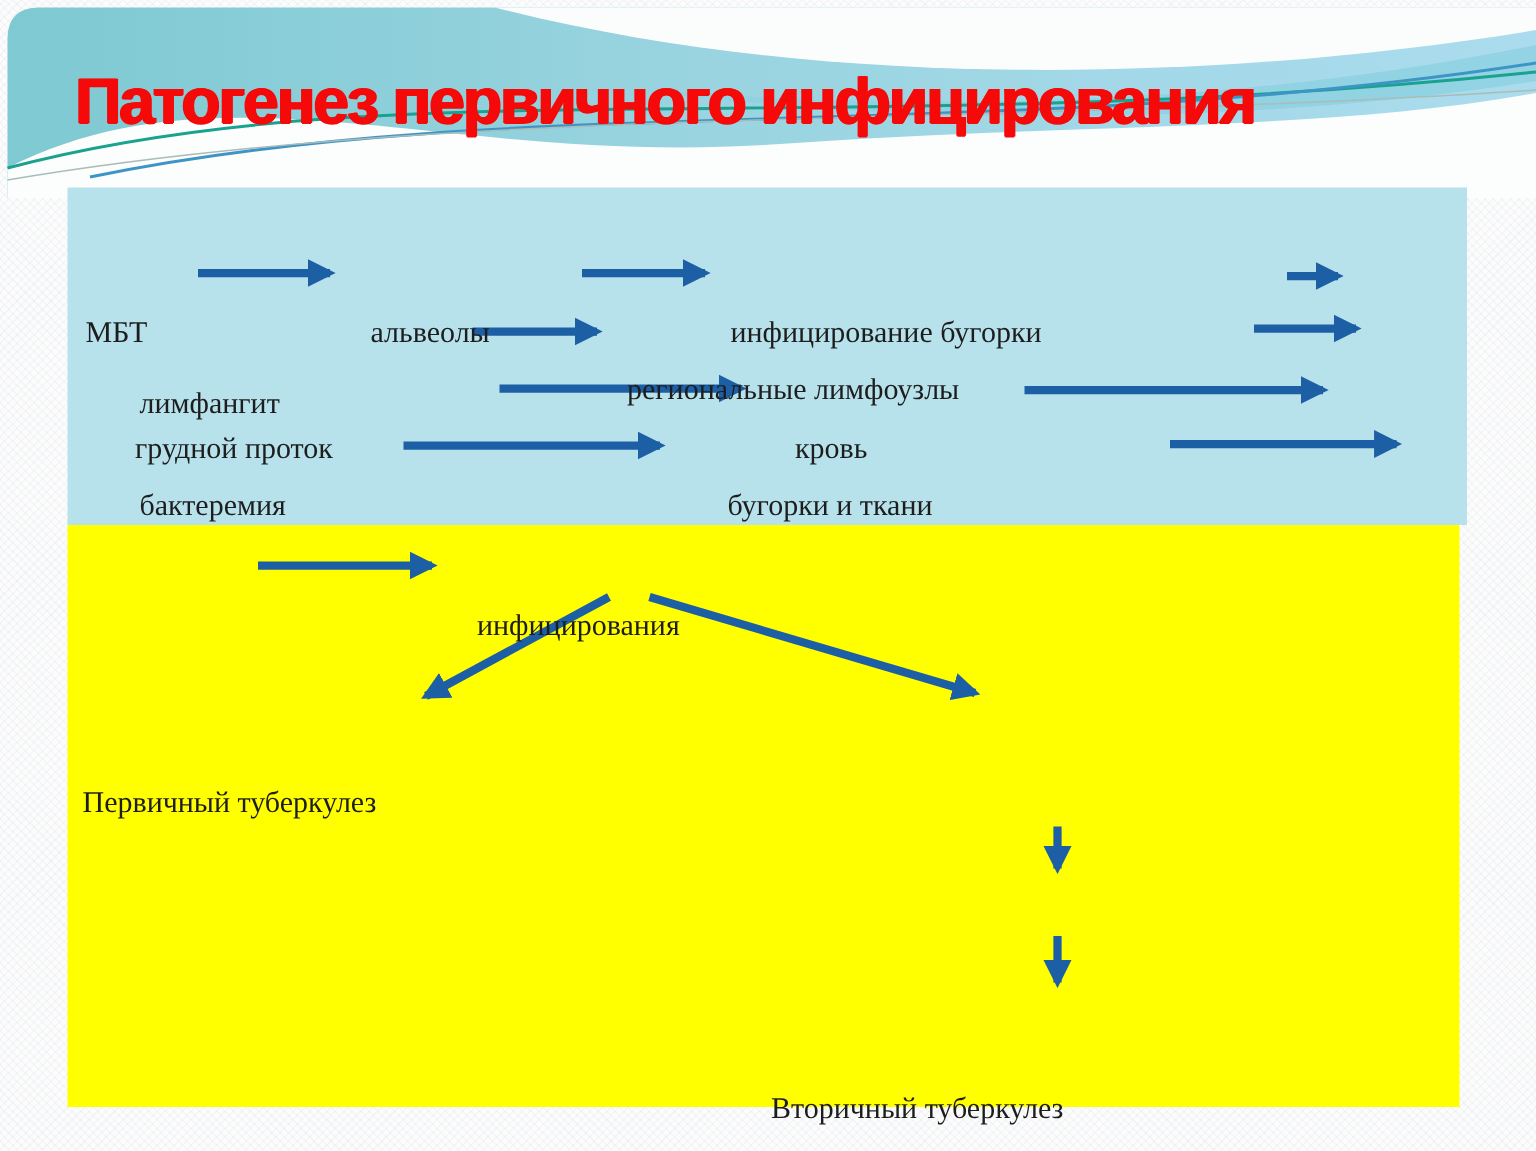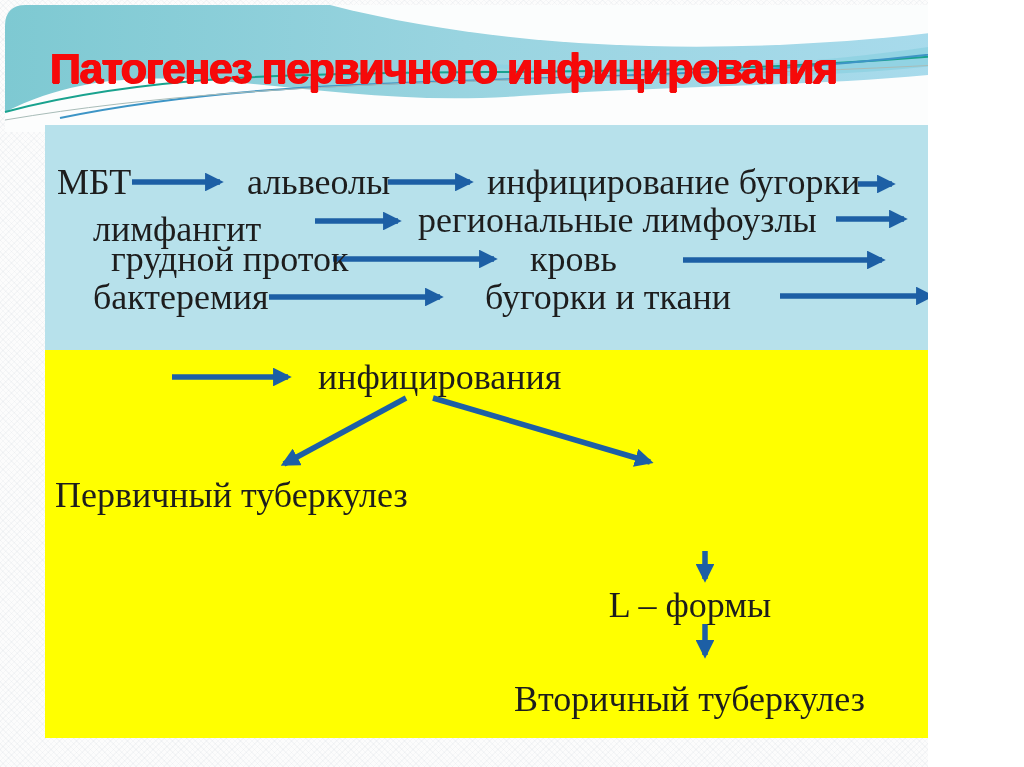--- a/index.html
+++ b/index.html
@@ -2,21 +2,21 @@
 <html><head>
 <meta charset="utf-8">
 <style>
   html,body{margin:0;padding:0;}
   body{
     width:1024px;height:767px;
     font-family:"Liberation Serif", serif;
     background:#fff;
   }
   .slide{
-    position:relative;width:928px;height:767px;overflow:hidden;
+    position:relative;width:1024px;height:767px;overflow:hidden;
     background-color:#fcfcfc;
     background-image:
       repeating-linear-gradient(45deg, rgba(190,200,210,0.12) 0 1px, transparent 1px 4px),
       repeating-linear-gradient(-45deg, rgba(190,200,210,0.12) 0 1px, transparent 1px 4px);
   }
   .header-bg{position:absolute;left:0;top:0;width:1024px;height:132px;display:block;}
   .slide-title{
     position:absolute;left:50px;top:44px;
     font-family:"Liberation Sans", sans-serif;
     font-weight:bold;
@@ -25,22 +25,22 @@
     color:#f60909;
     white-space:nowrap;
     text-shadow:0.7px 0 currentColor,-0.7px 0 currentColor,0 0.5px currentColor;
     z-index:3;
   }
   .panel{position:absolute;left:45px;}
   .panel-blue{top:125px;width:933px;height:225px;background:#b7e1eb;}
   .panel-yellow{top:350px;width:928px;height:388px;background:#ffff00;}
   .txt{
     position:absolute;
-    font-size:36px;line-height:34px;color:#1d1d1d;
-    white-space:nowrap;z-index:2;
+    font-size:20px;line-height:34px;color:#1d1d1d;
+    white-space:nowrap;z-index:2;margin-top:40px;
   }
   .center{text-align:center;white-space:normal;}
   .arrow-layer{position:absolute;left:0;top:0;width:1024px;height:767px;z-index:1;pointer-events:none;}
 </style>
 </head>
 <body>
 
 <div class="slide">
 
   <svg class="header-bg" viewBox="0 0 1024 132" aria-hidden="true">
@@ -87,23 +87,22 @@
       <line x1="705" y1="551" x2="705" y2="579" marker-end="url(#ah)"></line>
       <line x1="705" y1="624" x2="705" y2="655" marker-end="url(#ah)"></line>
     </g>
   </svg>
 
   <span class="txt" style="left:57px;top:165px;">МБТ</span>
   <span class="txt" style="left:247px;top:165px;">альвеолы</span>
   <span class="txt" style="left:487px;top:165px;">инфицирование бугорки</span>
   <span class="txt" style="left:93px;top:212px;">лимфангит</span>
   <span class="txt" style="left:418px;top:203px;">региональные лимфоузлы</span>
-  <span class="txt" style="left:111px;top:242px;">грудной проток</span>
+  <span class="txt" style="left:90px;top:242px;">грудной проток</span>
   <span class="txt" style="left:530px;top:242px;">кровь</span>
   <span class="txt" style="left:93px;top:280px;">бактеремия</span>
   <span class="txt" style="left:485px;top:280px;">бугорки и ткани</span>
 
   <span class="txt" style="left:318px;top:360px;">инфицирования</span>
   <span class="txt" style="left:55px;top:478px;">Первичный туберкулез</span>
-  <div class="txt center" style="left:600px;top:588px;width:180px;">L – формы</div>
   <span class="txt" style="left:514px;top:682px;">Вторичный туберкулез</span>
 
 </div>
 
 </body></html>

